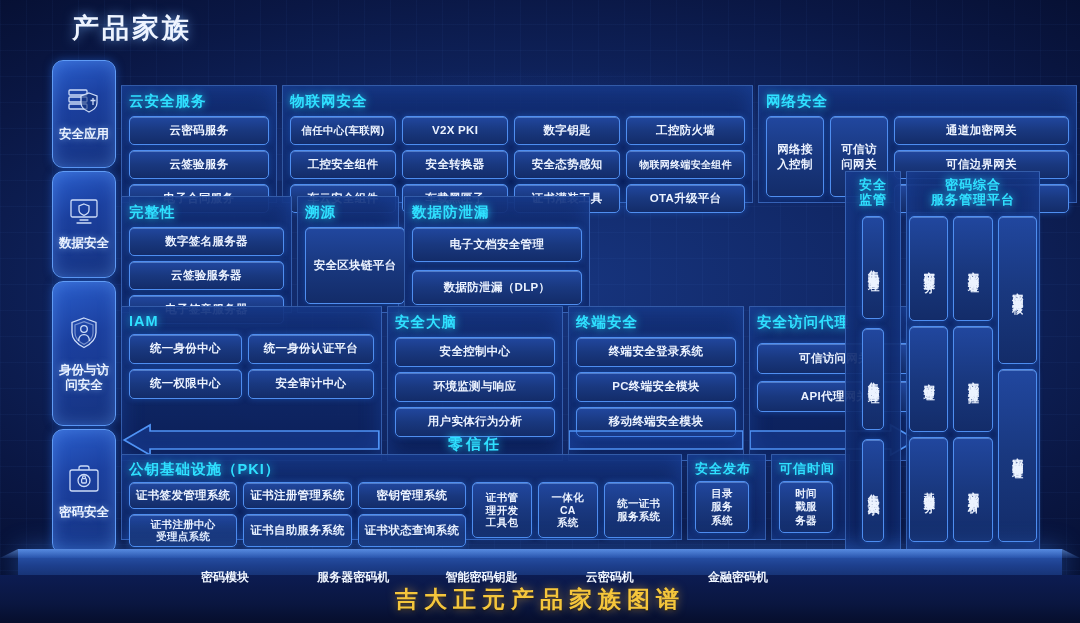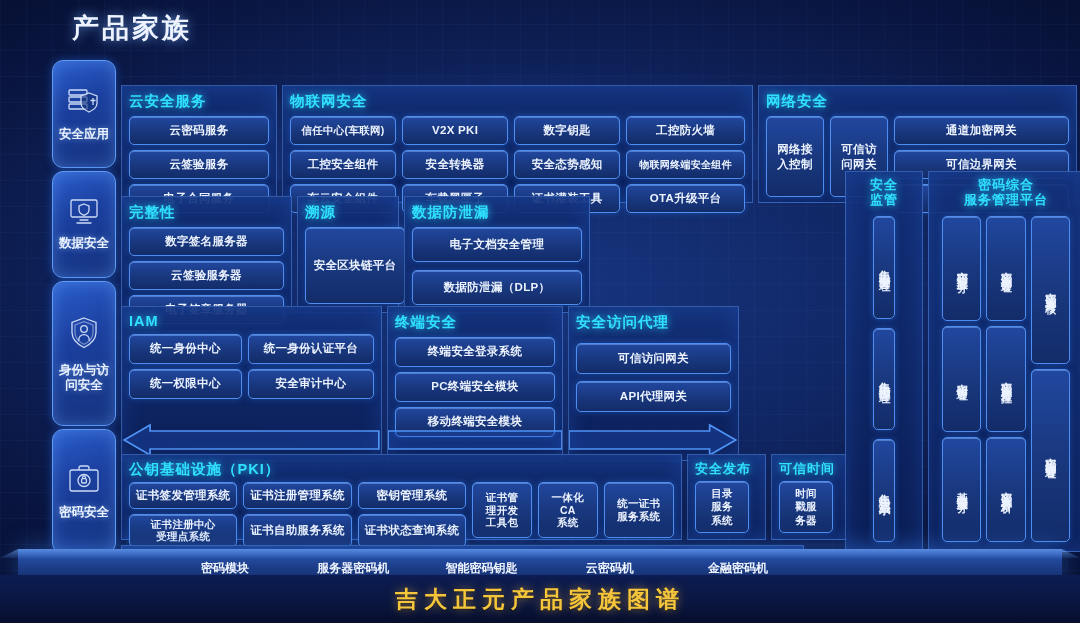--- a/index.html
+++ b/index.html
@@ -78,21 +78,21 @@
   #row1 .panel{height:106px;}
   #row2 .panel{height:105px;}
   #row3 .panel{height:143px;}
   #row4 .panel{height:123px;}
 
   
   .rightstack{position:absolute;left:793px;top:111px;display:flex;gap:5px;height:381px;}
   .rpanel{background:linear-gradient(180deg,rgba(19,48,120,.92),rgba(11,30,86,.92));
     border:1px solid rgba(84,140,235,.55);
     box-shadow:inset 0 0 22px rgba(40,100,220,.3);
-    display:flex;flex-direction:column;align-items:center;padding:4px 13px 7px;}
+    display:flex;flex-direction:column;align-items:center;padding:4px 2px 7px;}
   .rpanel .grp-title{line-height:1.15;text-align:center;white-space:normal;}
 
   
   .arrowband{position:absolute;left:0;right:0;bottom:3px;height:34px;pointer-events:none;}
   .zt-label{position:absolute;left:50%;transform:translateX(-50%);bottom:6px;
     font-size:15px;font-weight:bold;color:#2fe0ff;letter-spacing:3px;
     text-shadow:0 0 10px rgba(40,215,255,.9);}
 
   
   .devrow{display:flex;align-items:center;gap:10px;width:100%;padding:0 6px;}
@@ -259,20 +259,29 @@
           <div class="chip" style="height:22px">安全审计中心</div>
         </div>
       </div>
       <div class="arrowband">
         <svg width="100%" height="34" viewBox="0 0 240 34" preserveAspectRatio="none">
           <path d="M238 8 H26 V2 L2 17 L26 32 V26 H238 Z" fill="rgba(35,90,205,.30)" stroke="#4f93f5" stroke-width="1.6"></path>
         </svg>
       </div>
     </div>
 
+    <div class="panel grp" style="width:160px">
+      <div class="grp-title">安全大脑</div>
+      <div class="col" style="width:100%">
+        <div class="chip" style="height:22px">安全控制中心</div>
+        <div class="chip" style="height:22px">环境监测与响应</div>
+        <div class="chip" style="height:22px">用户实体行为分析</div>
+      </div>
+      <div class="zt-label">零信任</div>
+    </div>
 
     <div class="panel grp" style="width:160px">
       <div class="grp-title">终端安全</div>
       <div class="col" style="width:100%">
         <div class="chip" style="height:22px">终端安全登录系统</div>
         <div class="chip" style="height:22px">PC终端安全模块</div>
         <div class="chip" style="height:22px">移动终端安全模块</div>
       </div>
       <div class="arrowband">
         <svg width="100%" height="34" viewBox="0 0 160 34" preserveAspectRatio="none">
@@ -302,21 +311,21 @@
           <path d="M12 7 v-2a2 2 0 012-2h6a2 2 0 012 2v2"></path>
           <rect x="3" y="7" width="28" height="21" rx="2"></rect>
           <circle cx="17" cy="17.5" r="6"></circle>
           <rect x="14.6" y="15.6" width="4.8" height="4.4" rx="1"></rect>
           <path d="M15.6 15.6 v-1.4a1.4 1.4 0 012.8 0v1.4"></path>
         </svg>
       </span>
       <span class="side-label">密码安全</span>
     </div>
 
-    <div style="display:flex;flex-direction:column;gap:5px;">
+    <div style="display:flex;flex-direction:column;gap:14px;">
       <div style="display:flex;gap:5px;">
 
         <div class="panel grp" style="width:545px;height:74px">
           <div class="grp-title" style="margin:1px 0 3px">公钥基础设施（PKI）</div>
           <div class="cols" style="width:100%">
             <div class="col" style="flex:1.25">
               <div class="chip" style="height:19px">证书签发管理系统</div>
               <div class="chip wrap" style="height:25px;font-size:10.5px;line-height:1.12">证书注册中心<br>受理点系统</div>
             </div>
             <div class="col" style="flex:1.25">

